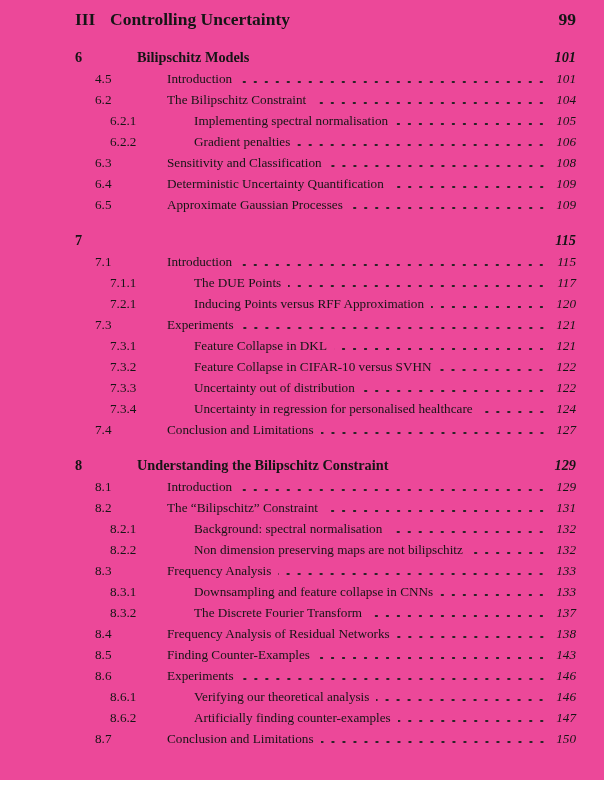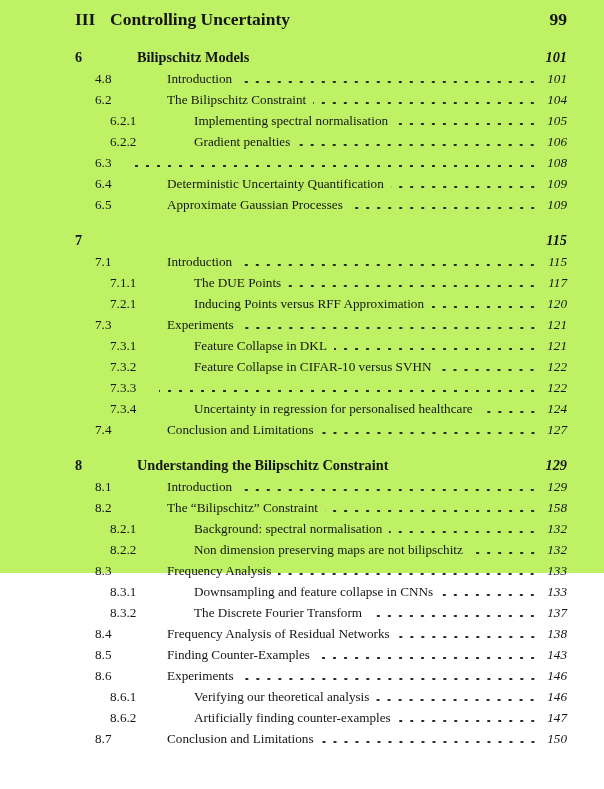--- a/index.html
+++ b/index.html
@@ -6,23 +6,23 @@
   html, body { background: #ffffff; }
   body {
     width: 604px;
     height: 789px;
     overflow: hidden;
     font-family: "Liberation Serif", "DejaVu Serif", serif;
     color: #151515;
   }
   .page {
     width: 604px;
-    height: 573px;
-    padding: 6px 37px 0 75px;
-    background: #bef264;
+    height: 780px;
+    padding: 6px 28px 0 75px;
+    background: #ec4899;
   }
   
   .part-row {
     display: flex;
     align-items: baseline;
     font-weight: bold;
     font-size: 17.5px;
     line-height: 26px;
   }
   .part-num { width: 35px; }
@@ -73,21 +73,21 @@
     <span class="part-page">99</span>
   </div>
   <div id="chapters">
       <div class="row chapter">
         <span class="num">6</span>
         <span class="title">Bilipschitz Models</span>
         <span class="spacer"></span>
         <span class="pagenum">101</span>
       </div>
       <div class="row level1">
-        <span class="num">4.8</span>
+        <span class="num">4.5</span>
         <span class="title">Introduction</span>
         <span class="leader"></span>
         <span class="pagenum">101</span>
       </div>
       <div class="row level1">
         <span class="num">6.2</span>
         <span class="title">The Bilipschitz Constraint</span>
         <span class="leader"></span>
         <span class="pagenum">104</span>
       </div>
@@ -98,20 +98,21 @@
         <span class="pagenum">105</span>
       </div>
       <div class="row level2">
         <span class="num">6.2.2</span>
         <span class="title">Gradient penalties</span>
         <span class="leader"></span>
         <span class="pagenum">106</span>
       </div>
       <div class="row level1">
         <span class="num">6.3</span>
+        <span class="title">Sensitivity and Classification</span>
         <span class="leader"></span>
         <span class="pagenum">108</span>
       </div>
       <div class="row level1">
         <span class="num">6.4</span>
         <span class="title">Deterministic Uncertainty Quantification</span>
         <span class="leader"></span>
         <span class="pagenum">109</span>
       </div>
       <div class="row level1">
@@ -156,20 +157,21 @@
         <span class="pagenum">121</span>
       </div>
       <div class="row level2">
         <span class="num">7.3.2</span>
         <span class="title">Feature Collapse in CIFAR-10 versus SVHN</span>
         <span class="leader"></span>
         <span class="pagenum">122</span>
       </div>
       <div class="row level2">
         <span class="num">7.3.3</span>
+        <span class="title">Uncertainty out of distribution</span>
         <span class="leader"></span>
         <span class="pagenum">122</span>
       </div>
       <div class="row level2">
         <span class="num">7.3.4</span>
         <span class="title">Uncertainty in regression for personalised healthcare</span>
         <span class="leader"></span>
         <span class="pagenum">124</span>
       </div>
       <div class="row level1">
@@ -187,21 +189,21 @@
       <div class="row level1">
         <span class="num">8.1</span>
         <span class="title">Introduction</span>
         <span class="leader"></span>
         <span class="pagenum">129</span>
       </div>
       <div class="row level1">
         <span class="num">8.2</span>
         <span class="title">The “Bilipschitz” Constraint</span>
         <span class="leader"></span>
-        <span class="pagenum">158</span>
+        <span class="pagenum">131</span>
       </div>
       <div class="row level2">
         <span class="num">8.2.1</span>
         <span class="title">Background: spectral normalisation</span>
         <span class="leader"></span>
         <span class="pagenum">132</span>
       </div>
       <div class="row level2">
         <span class="num">8.2.2</span>
         <span class="title">Non dimension preserving maps are not bilipschitz</span>

